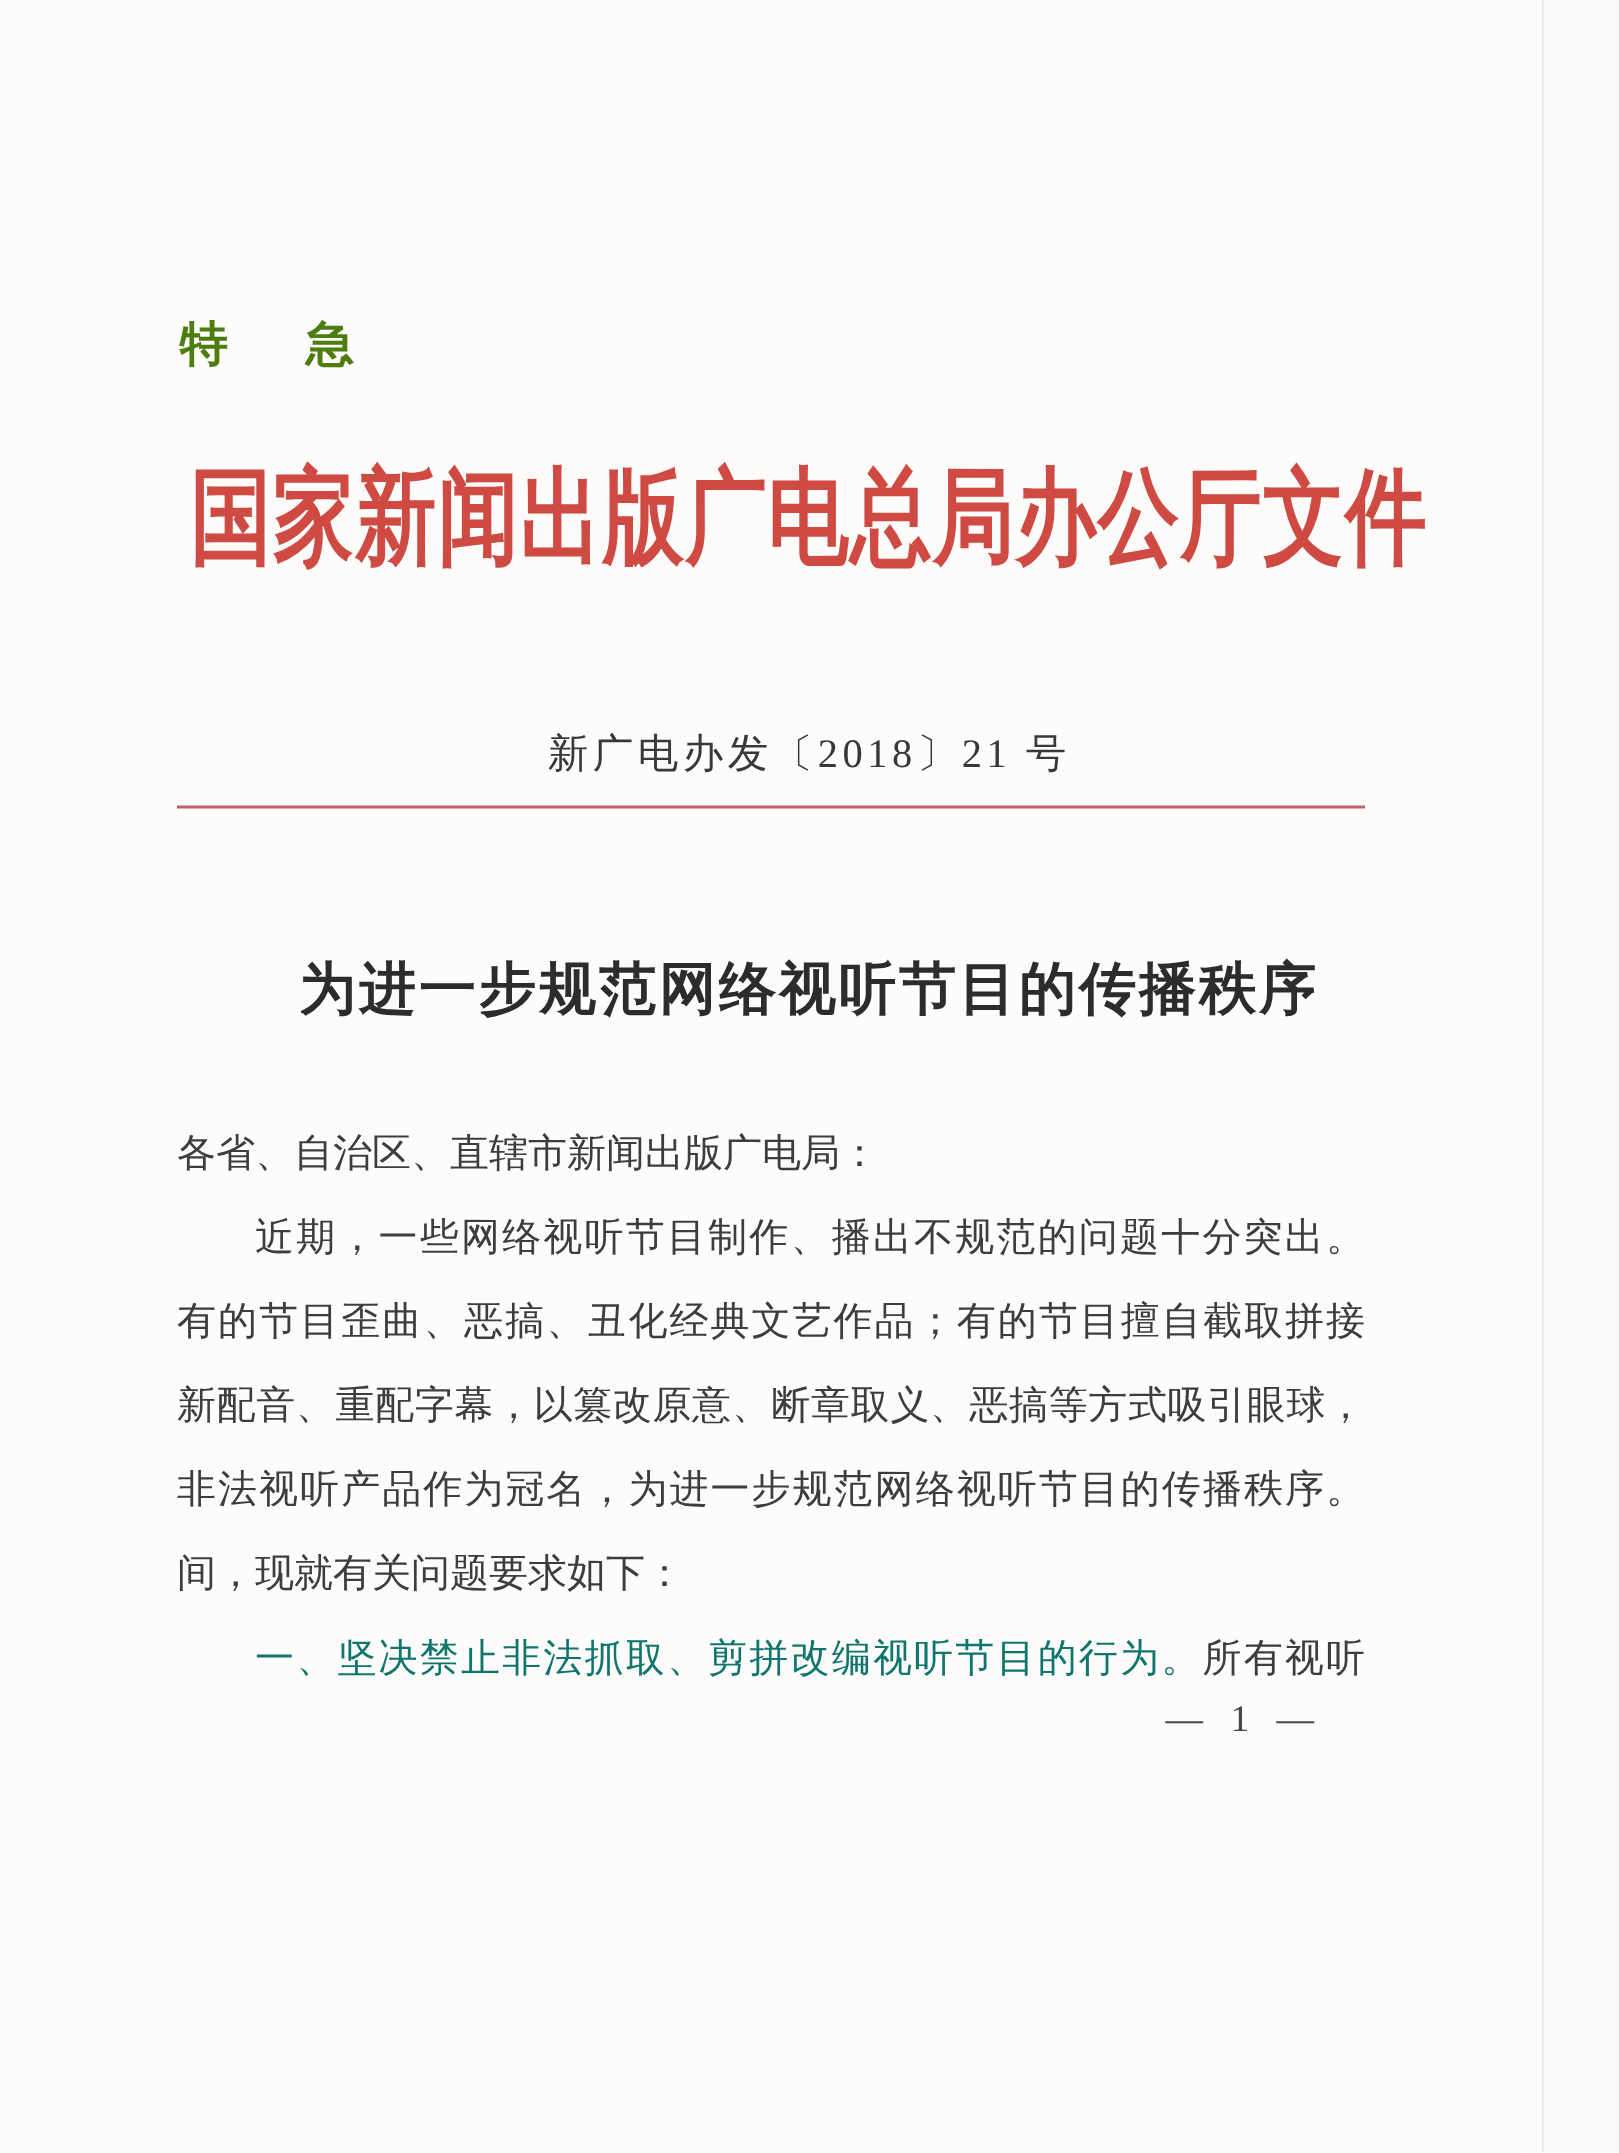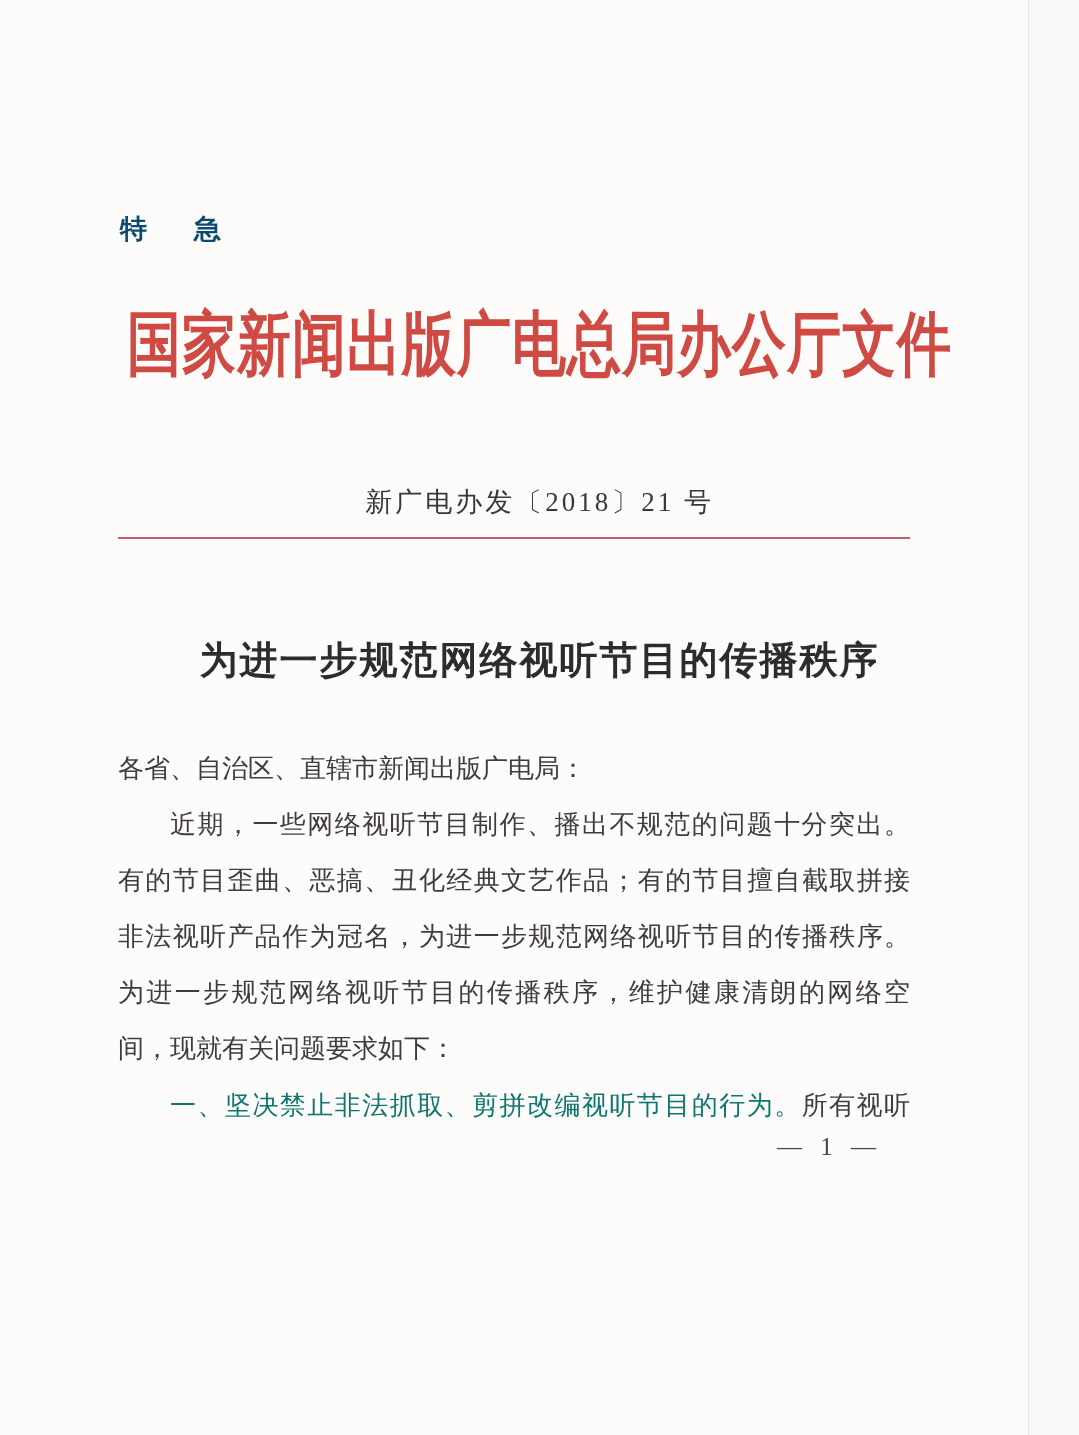--- a/index.html
+++ b/index.html
@@ -36,24 +36,24 @@
 
   .content {
     position: relative;
     padding-top: 212px;
   }
 
   .urgency {
     margin-left: 120px;
     font-family: "Liberation Sans", "DejaVu Sans", sans-serif;
     font-weight: bold;
-    font-size: 27px;
+    font-size: 32px;
     line-height: 34px;
     letter-spacing: 10px;
-    color: #0c4a6e;
+    color: #4d7c0f;
   }
 
   .letterhead {
     margin-top: 59px;
     text-align: center;
     font-weight: bold;
     font-size: 54px;
     line-height: 80px;
     letter-spacing: 1px;
     color: #cf4a42;
@@ -144,22 +144,22 @@
 
     <div class="notice-title">
       <div class="title-line">为进一步规范网络视听节目的传播秩序</div>
     </div>
 
     <div class="doc-body">
       <div class="line">各省、自治区、直辖市新闻出版广电局：</div>
 
       <div class="line stretch indent">近期，一些网络视听节目制作、播出不规范的问题十分突出。</div>
       <div class="line stretch">有的节目歪曲、恶搞、丑化经典文艺作品；有的节目擅自截取拼接</div>
+      <div class="line stretch">新配音、重配字幕，以篡改原意、断章取义、恶搞等方式吸引眼球，</div>
       <div class="line stretch">非法视听产品作为冠名，为进一步规范网络视听节目的传播秩序。</div>
-      <div class="line stretch">为进一步规范网络视听节目的传播秩序，维护健康清朗的网络空</div>
       <div class="line">间，现就有关问题要求如下：</div>
 
       <div class="line stretch indent">
         <span class="bold-seg">一、坚决禁止非法抓取、剪拼改编视听节目的行为。</span><span>所有视听</span>
       </div>
     </div>
 
     <div class="page-number">— 1 —</div>
 
   </div>

